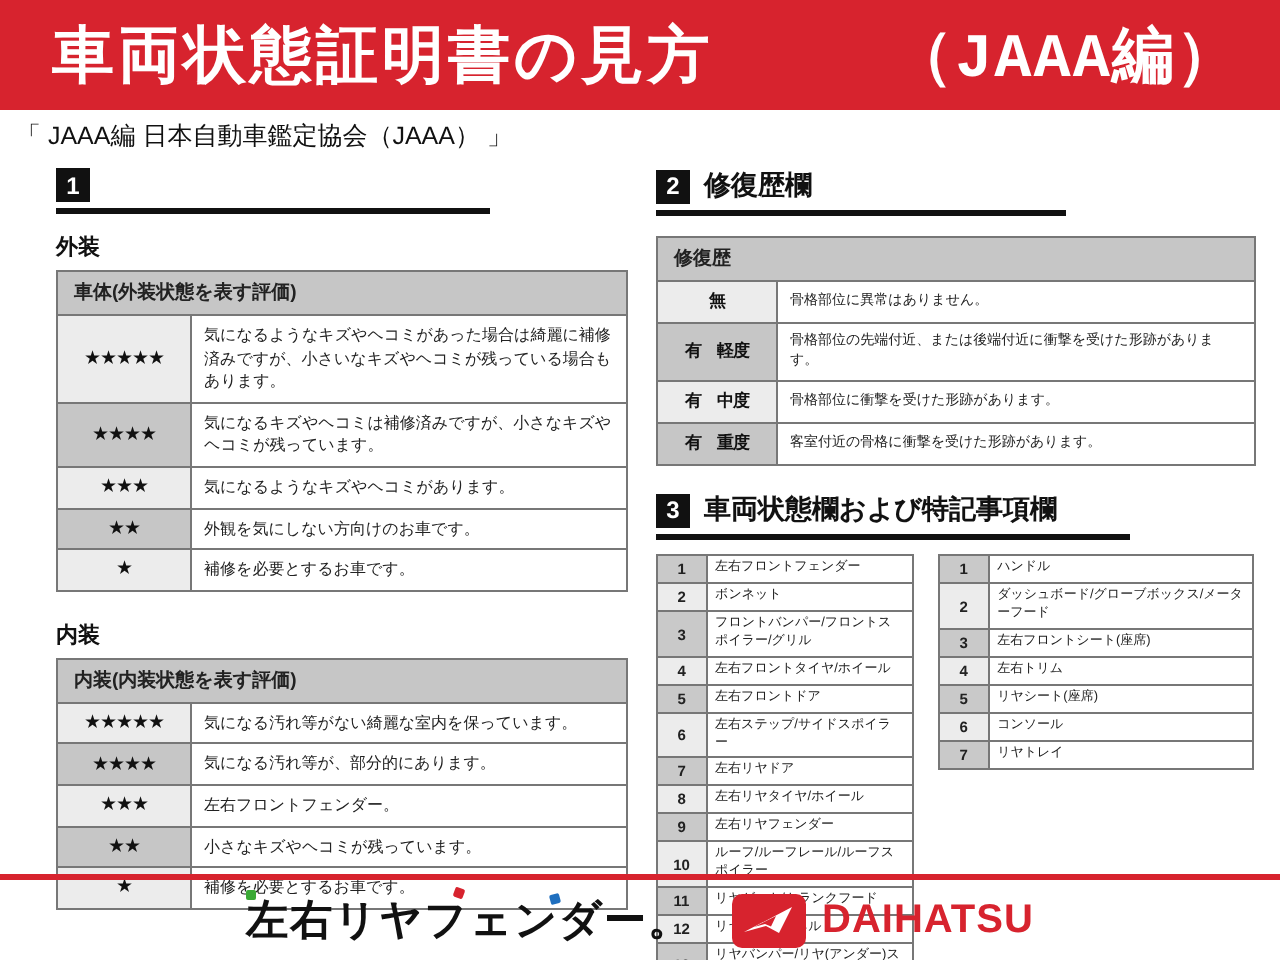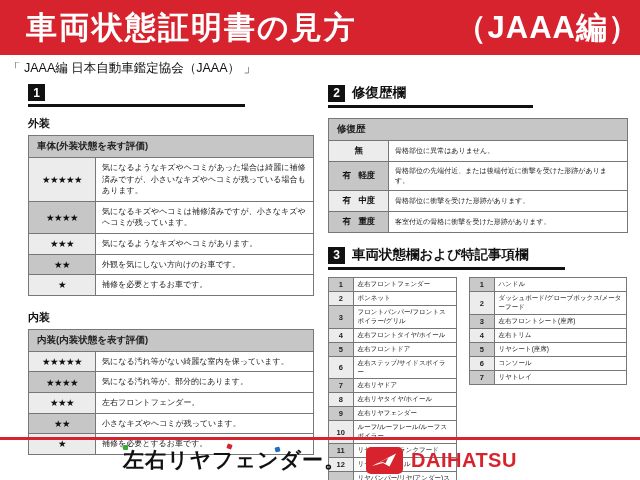--- a/index.html
+++ b/index.html
@@ -1,22 +1,22 @@
 <!DOCTYPE html>
 <html><head>
 <meta charset="utf-8">
 <style>
   html,body{margin:0;padding:0;}
   body{width:640px;height:480px;font-family:"Liberation Sans","DejaVu Sans",sans-serif;background:#fff;}
   .page{position:relative;width:640px;height:480px;overflow:hidden;background:#fff;color:#1a1a1a;}
 
   
-  .hdr{position:absolute;top:0;left:0;width:640px;height:55px;background:#d7232e;display:flex;align-items:center;}
+  .hdr{position:absolute;top:0;left:0;width:640px;height:55px;background:#d7232e;display:flex;align-items:center;font-family:Liberation Mono, monospace;}
   .hdr .t{color:#fff;font-weight:bold;font-size:31px;letter-spacing:2px;padding-left:26px;}
-  .hdr .e{color:#fff;font-weight:bold;font-size:31px;letter-spacing:1px;margin-left:auto;}
+  .hdr .e{color:#fff;font-weight:bold;font-size:31px;letter-spacing:1px;margin-left:auto;padding-right:20px;}
   .subtitle{position:absolute;top:60px;left:8px;font-size:12.5px;color:#111;}
 
   
   .sec-head{display:flex;align-items:center;gap:7px;border-bottom:3px solid #111;padding-bottom:3px;}
   .sec-num{width:17px;height:17px;background:#111;color:#fff;font-size:12px;font-weight:bold;display:flex;align-items:center;justify-content:center;flex:0 0 17px;}
   .sec-title{font-size:13.5px;font-weight:bold;color:#111;white-space:nowrap;}
   .w1{width:217px;} .w2{width:205px;} .w3{width:237px;}
 
   .col-left{position:absolute;left:28px;top:84px;width:286px;}
   .col-right{position:absolute;left:328px;top:84px;width:300px;}

